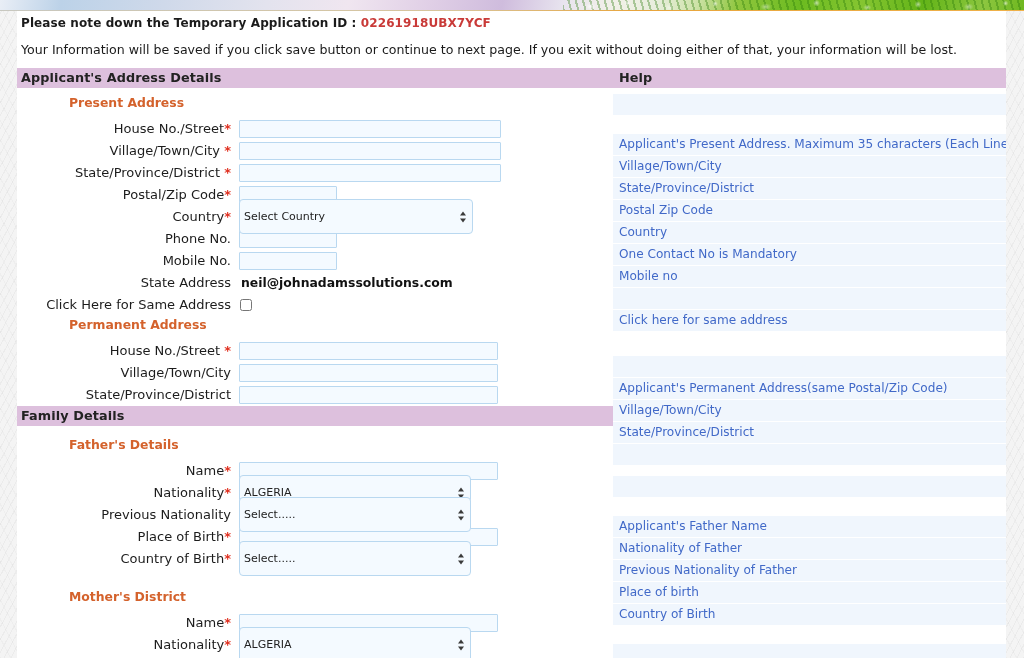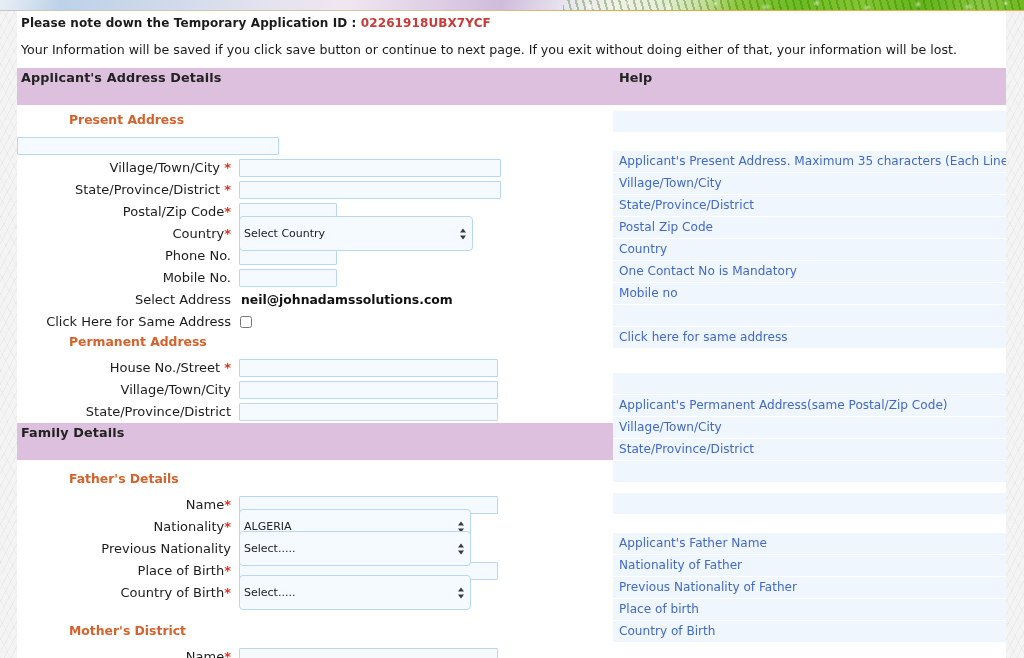--- a/index.html
+++ b/index.html
@@ -108,21 +108,21 @@
   }
   .col-left  { width: 596px; flex: 0 0 596px; }
   .col-right { width: 393px; flex: 0 0 393px; }
 
   .bar {
     background: #ddc0dd;
     color: #222;
     font-weight: bold;
     font-size: 12.8px;
     line-height: 20px;
-    height: 37px;
+    height: 20px;
     padding: 0 0 0 4px;
     letter-spacing: .1px;
   }
   .bar.help-bar { padding-left: 6px; }
 
   .subhead {
     color: #d4622c;
     font-weight: bold;
     font-size: 12.4px;
     height: 18px;
@@ -254,20 +254,21 @@
 
       <div class="col-left">
 
         <div class="bar">Applicant's Address Details</div>
         <div class="spacer6"></div>
 
         <div class="subhead">Present Address</div>
         <div class="spacer6"></div>
 
         <div class="frow">
+          <div class="flabel"><span>House No./Street</span><span class="req">*</span></div>
           <div class="fctl">
               <input class="txt w-wide" type="text" value="" style="">
             </div>
         </div>
 
         <div class="frow">
           <div class="flabel"><span>Village/Town/City </span><span class="req">*</span></div>
           <div class="fctl">
               <input class="txt w-wide" type="text" value="" style="">
             </div>
@@ -310,21 +311,21 @@
         </div>
 
         <div class="frow">
           <div class="flabel"><span>Mobile No.</span></div>
           <div class="fctl">
               <input class="txt w-short" type="text" value="" style="">
             </div>
         </div>
 
         <div class="frow">
-          <div class="flabel"><span>Select Address</span></div>
+          <div class="flabel"><span>State Address</span></div>
           <div class="fctl">
               <span class="static-val">neil@johnadamssolutions.com</span>
             </div>
         </div>
 
         <div class="frow">
           <div class="flabel"><span>Click Here for Same Address</span></div>
           <div class="fctl">
               <input class="chk" type="checkbox" style="">
             </div>

